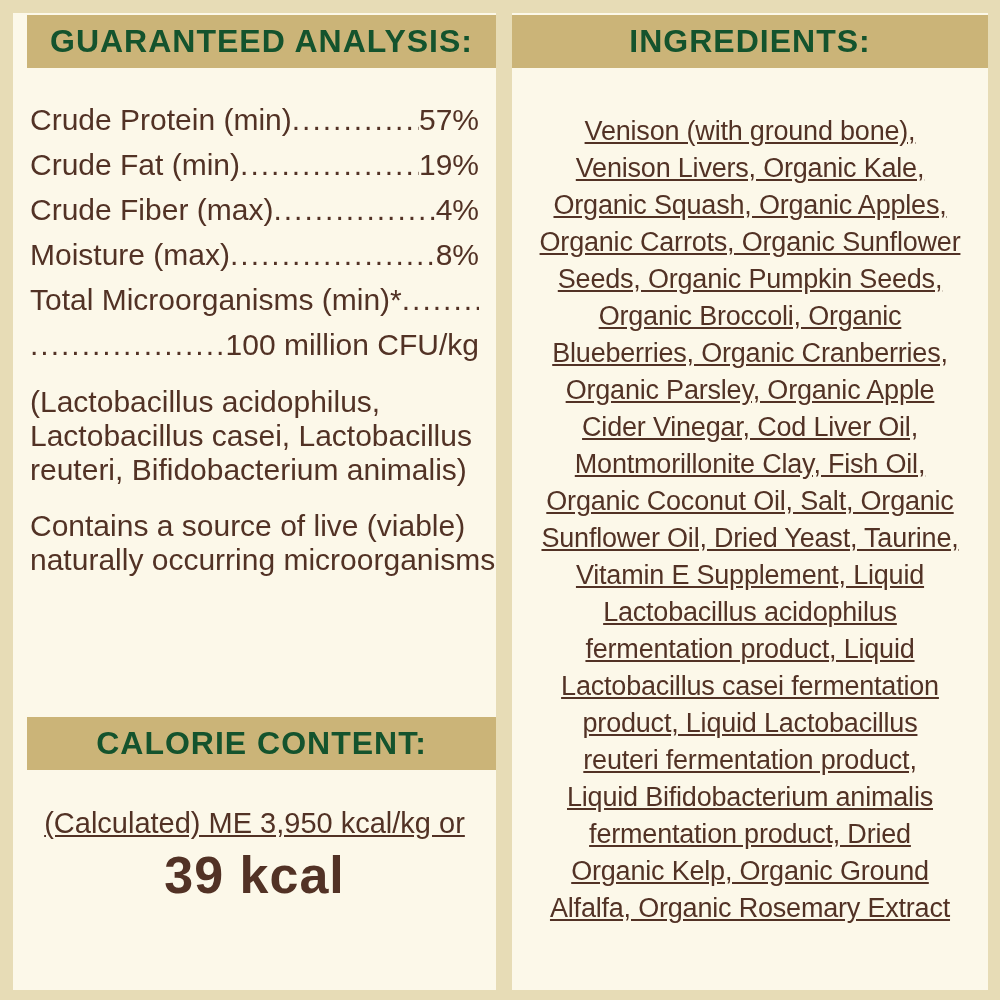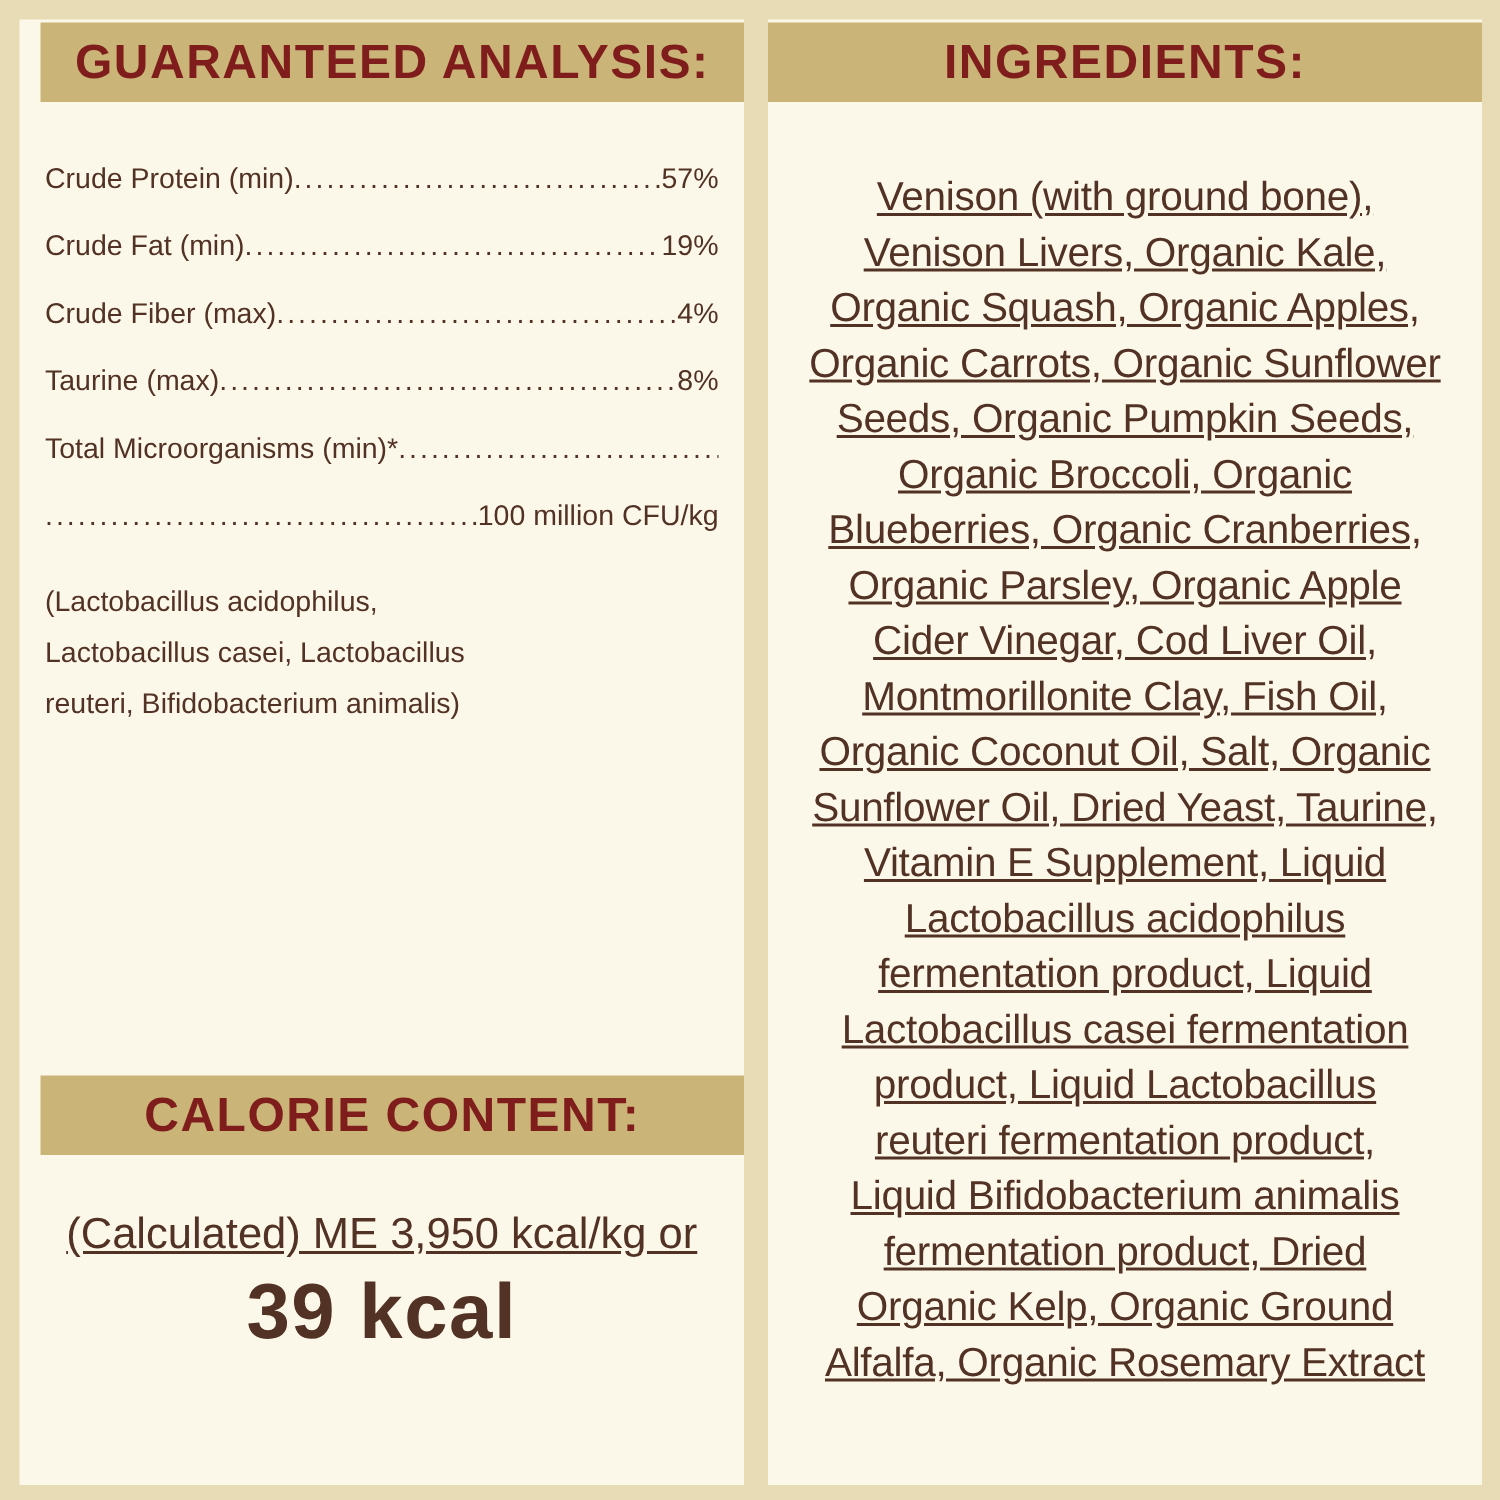--- a/index.html
+++ b/index.html
@@ -23,30 +23,30 @@
   .bar {
     position: absolute;
     height: 53px;
     background: #CBB478;
     display: flex;
     align-items: center;
     justify-content: center;
     font-size: 32px;
     font-weight: bold;
     letter-spacing: 1px;
-    color: #7f1d1d;
+    color: #14532d;
   }
   #ga-bar  { top: 2px;  left: 14px; right: 0; }
   #cal-bar { top: 704px; left: 14px; right: 0; }
   #ing-bar { top: 2px;  left: 0; right: 0; }
 
   .ga-body {
     position: absolute;
     top: 84px; left: 17px; right: 17px;
-    font-size: 19px;
+    font-size: 30px;
   }
   .ga-row {
     display: flex;
     align-items: baseline;
     line-height: 45px;
     white-space: nowrap;
   }
   .ga-row .dots {
     flex: 1;
     overflow: hidden;
@@ -101,40 +101,42 @@
         <span>19%</span>
     </div>
 
     <div class="ga-row">
       <span>Crude Fiber (max)</span>
         <span class="dots">................................................................</span>
         <span>4%</span>
     </div>
 
     <div class="ga-row">
-      <span>Taurine (max)</span>
+      <span>Moisture (max)</span>
         <span class="dots">................................................................</span>
         <span>8%</span>
     </div>
 
     <div class="ga-row">
       <span>Total Microorganisms (min)*</span>
         <span class="dots">................................................................</span>
     </div>
 
     <div class="ga-row">
       <span class="dots">................................................................</span>
         <span>100 million CFU/kg</span>
     </div>
 
     <div class="ga-para" id="ga-species">(Lactobacillus acidophilus,
 Lactobacillus casei, Lactobacillus
 reuteri, Bifidobacterium animalis)</div>
 
 
+    <div class="ga-para" id="ga-livenote">Contains a source of live (viable)
+naturally occurring microorganisms</div>
 
   </div>
 
   <div class="bar" id="cal-bar">
     <span>CALORIE CONTENT:</span>
   </div>
 
   <div class="cal-body">
     <div class="cal-line1">(Calculated) ME 3,950 kcal/kg or</div>
     <div class="cal-value">39 kcal</div>

